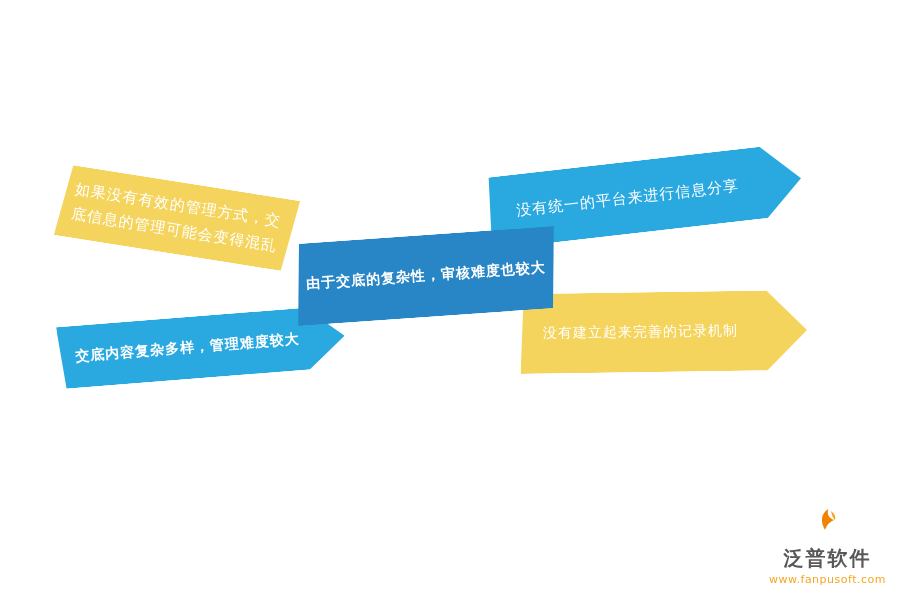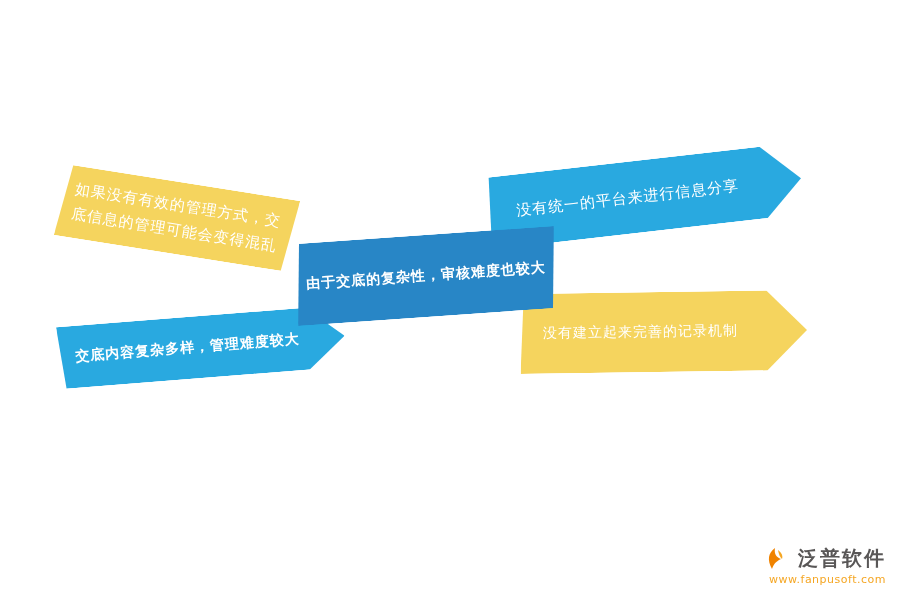--- a/index.html
+++ b/index.html
@@ -93,20 +93,21 @@
   .logo {
     position: absolute;
     right: 14px;
     bottom: 14px;
     text-align: right;
   }
   .logo-row {
     display: flex;
     align-items: center;
     gap: 13px;
+    flex-direction: column;
   }
   .logo-icon svg {
     display: block;
   }
   .logo-name {
     font-size: 20px;
     font-weight: bold;
     color: #595757;
     letter-spacing: 2px;
   }

